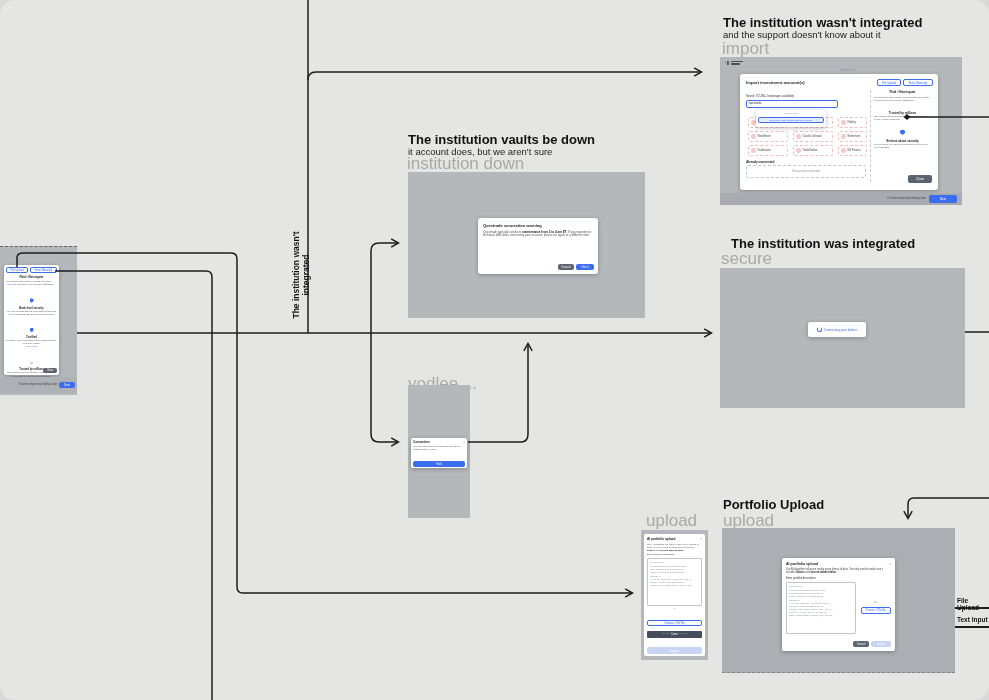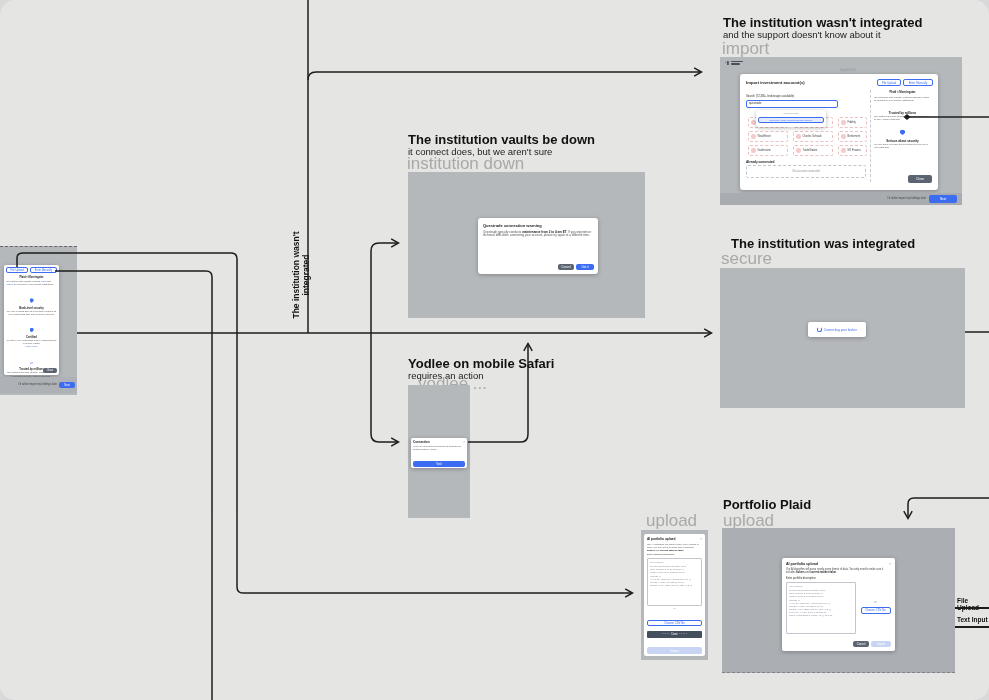--- a/index.html
+++ b/index.html
@@ -45,34 +45,30 @@
 <div class="canvas">
 
   <div class="abs" style="left:723px;top:16px;">
     <div class="h1">The institution wasn't integrated</div>
     <div class="sub">and the support doesn't know about it</div>
   </div>
   <div class="abs tag" style="left:722px;top:40px;">import</div>
 
   <div class="abs" style="left:408px;top:133px;">
     <div class="h1">The institution vaults be down</div>
-    <div class="sub">it connect does, but we aren't sure</div>
+    <div class="sub">it account does, but we aren't sure</div>
   </div>
   <div class="abs tag" style="left:407px;top:155px;">institution down</div>
 
   <div class="abs h1" style="left:731px;top:237px;">The institution was integrated</div>
   <div class="abs tag" style="left:721px;top:250px;">secure</div>
 
-  <div class="abs" style="left:408px;top:357px;">
-    <div class="h1">Yodlee on mobile Safari</div>
-    <div class="sub">requires an action</div>
-  </div>
-  <div class="abs tag" style="left:408px;top:375px;margin-left:10px;">yodlee ...</div>
-
-  <div class="abs h1" style="left:723px;top:498px;">Portfolio Plaid</div>
+  <div class="abs tag" style="left:408px;top:375px;">yodlee ...</div>
+
+  <div class="abs h1" style="left:723px;top:498px;">Portfolio Upload</div>
   <div class="abs tag" style="left:723px;top:512px;">upload</div>
   <div class="abs tag" style="left:646px;top:512px;">upload</div>
 
   <div class="abs vlabel" style="left:241px;top:265px;">The institution wasn't integrated</div>
 
   <div class="abs edge-label" style="left:957px;top:597px;">File Upload</div>
   <div class="abs edge-label" style="left:957px;top:616px;">Text Input</div>
 
   <div class="abs shot" style="left:0;top:246px;width:77px;height:149px;border-top:1px dashed #666;">
     <div class="card abs" style="left:4px;top:18px;width:55px;height:110px;padding:2px;border-radius:2px;">

